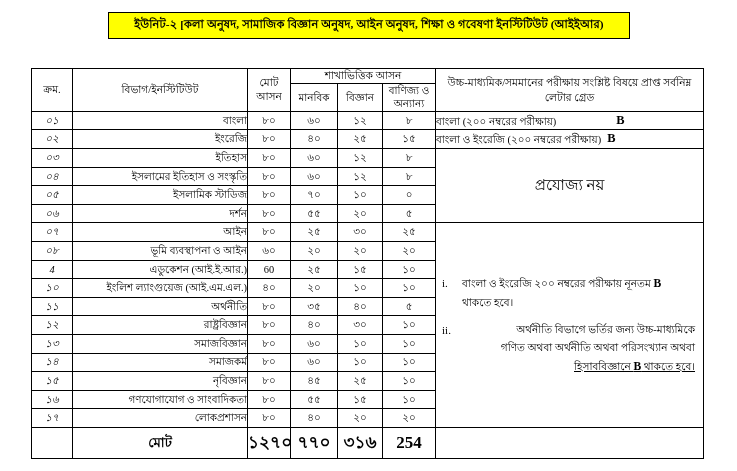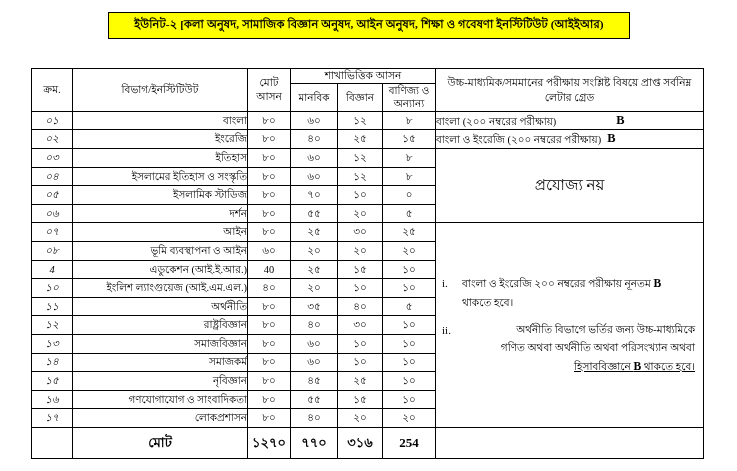--- a/index.html
+++ b/index.html
@@ -140,21 +140,21 @@
   tr.totals td {
     height: 30px;
     font-weight: bold;
     font-size: 13.2px;
   }
   tr.totals td.dept {
     text-align: center;
     padding: 0;
   }
   tr.totals td.num {
-    font-size: 13px;
+    font-size: 17px;
   }
 
   
   .grade-line {
     display: flex;
     align-items: flex-end;
     white-space: nowrap;
   }
   .grade-line .g-text { }
   .grade-line .g-letter {
@@ -333,21 +333,21 @@
             <td class="sl">০৮</td>
             <td class="dept">ভূমি ব্যবস্থাপনা ও আইন</td>
             <td class="num">৬০</td>
             <td class="num">২০</td>
             <td class="num">২০</td>
             <td class="num">২০</td>
           </tr>
           <tr>
             <td class="sl">4</td>
             <td class="dept">এডুকেশন (আই.ই.আর.)</td>
-            <td class="num">40</td>
+            <td class="num">60</td>
             <td class="num">২৫</td>
             <td class="num">১৫</td>
             <td class="num">১০</td>
           </tr>
           <tr>
             <td class="sl">১০</td>
             <td class="dept">ইংলিশ ল্যাংগুয়েজ (আই.এম.এল.)</td>
             <td class="num">৪০</td>
             <td class="num">২০</td>
             <td class="num">১০</td>

